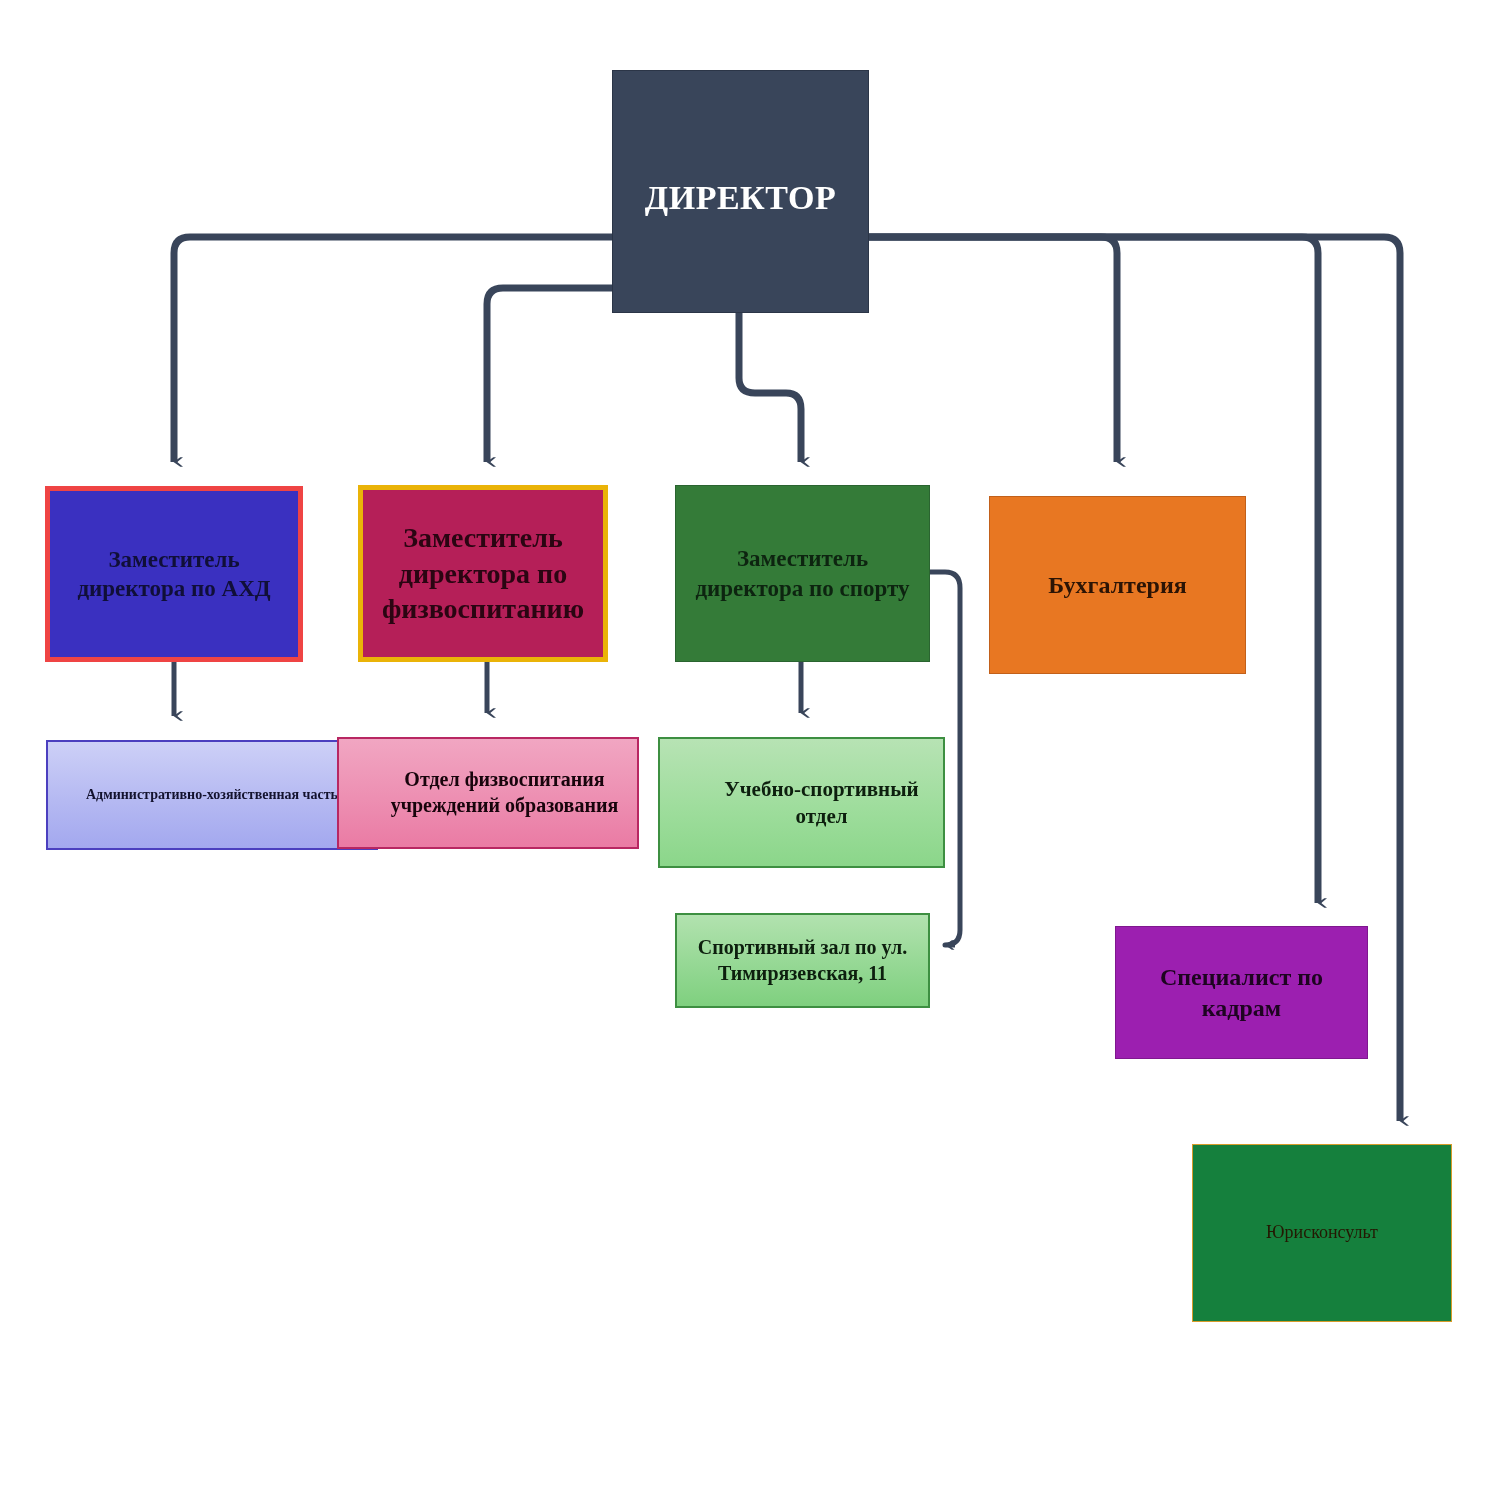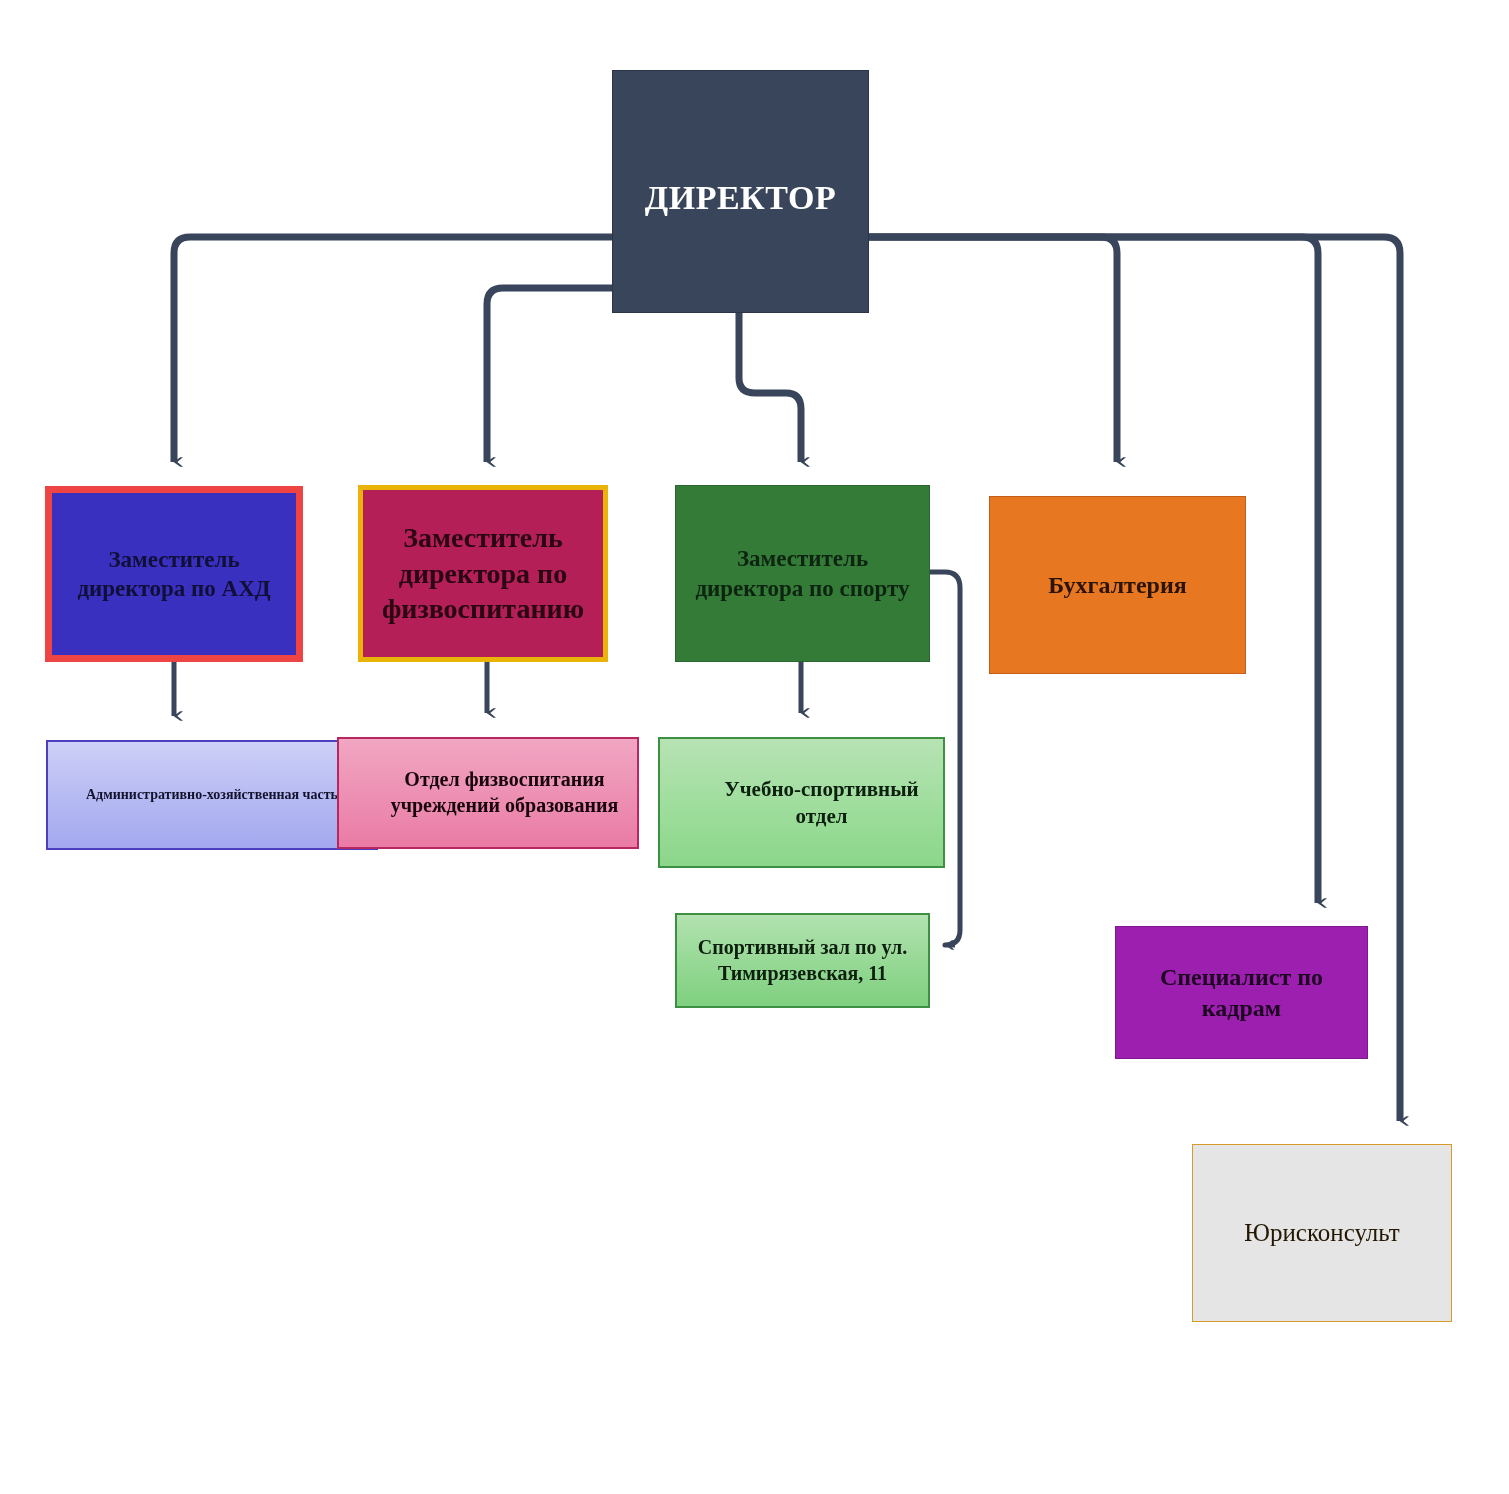--- a/index.html
+++ b/index.html
@@ -45,21 +45,21 @@
     font-size: 34px;
     letter-spacing: 0.5px;
     align-items: flex-start;
   }
   .n-director .lbl { margin-top: 105px; }
 
   
   .n-ahd {
     left: 45px; top: 486px; width: 258px; height: 176px;
     background: #3A30C0;
-    border: 7px solid #ef4444;
+    border: 5px solid #ef4444;
     color: #100f38;
     font-size: 23px;
   }
   .n-fiz {
     left: 358px; top: 485px; width: 250px; height: 177px;
     background: #B51F58;
     border: 5px solid #eab308;
     color: #2a0512;
     font-size: 28px;
   }
@@ -114,24 +114,24 @@
   
   .n-kadry {
     left: 1115px; top: 926px; width: 253px; height: 133px;
     background: #9C1FB0;
     border: 1px solid #7f178f;
     color: #1d0420;
     font-size: 24px;
   }
   .n-jurist {
     left: 1192px; top: 1144px; width: 260px; height: 178px;
-    background: #e5e5e5;
+    background: #15803d;
     border: 1px solid #d69c2a;
     color: #241802;
-    font-size: 25px;
+    font-size: 18px;
     font-weight: normal;
   }
 </style>
 </head>
 <body>
 
 <div id="page">
 
   <svg id="wires" viewBox="0 0 1509 1494" width="1509" height="1494" aria-hidden="true">
     <defs>

